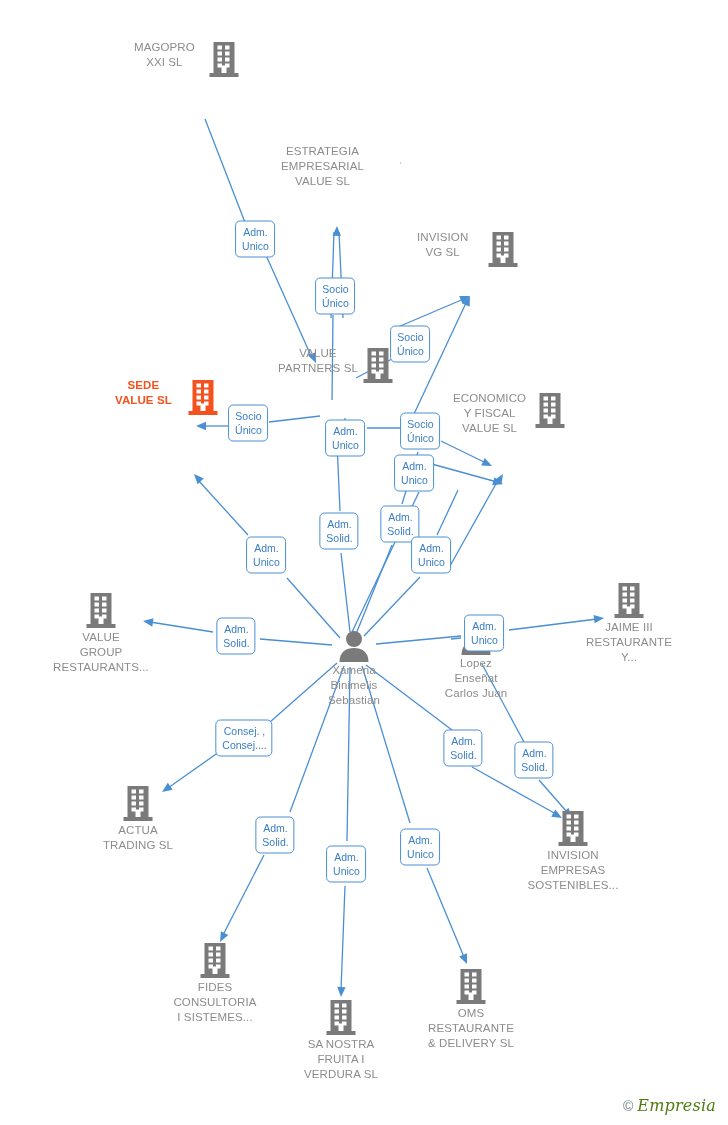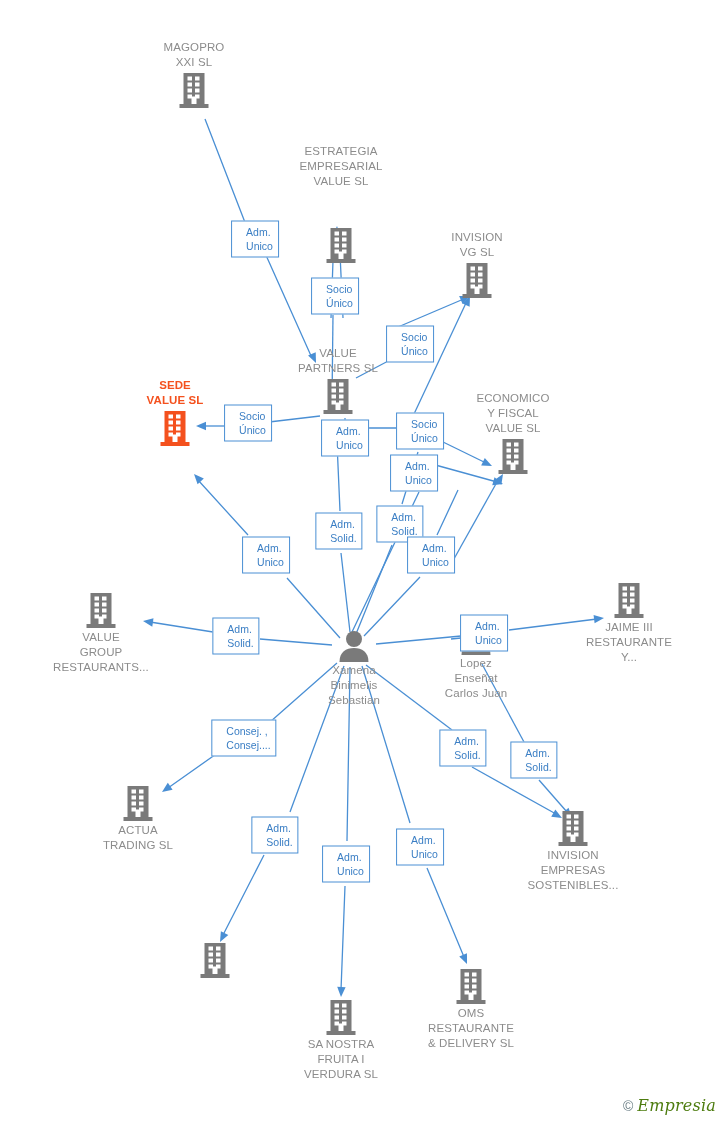--- a/index.html
+++ b/index.html
@@ -46,40 +46,41 @@
     color: #8c8c8c;
     letter-spacing: .1px;
     white-space: pre-line;
   }
   .node.label-above .node-label {
     margin-top: 0;
     margin-bottom: 1px;
   }
   .node.label-above {
     display: flex;
-    flex-direction: column;
+    flex-direction: row;
   }
   .node.highlight .node-label {
     color: #8c8c8c;
     font-weight: bold;
   }
   .node.person .glyph {
     width: 34px;
     height: 34px;
   }
   .edge-label {
     position: absolute;
     transform: translate(-50%, -50%);
     background: #ffffff;
     border: 1.3px solid #4a8fd4;
-    border-radius: 0;
+    border-radius: 5px;
     color: #3a7ec4;
     font-size: 10.5px;
     line-height: 14px;
-    padding: 3px 5px 4px 14px;
+    text-align: center;
+    padding: 3px 5px 4px 6px;
     white-space: pre-line;
     box-sizing: border-box;
   }
   #watermark {
     position: absolute;
     right: 12px;
     bottom: 10px;
     display: flex;
     align-items: center;
     gap: 4px;
@@ -356,20 +357,23 @@
           <rect x="10.5" y="5.5" width="4.5" height="4" fill="#ffffff"></rect>
           <rect x="18" y="5.5" width="4.5" height="4" fill="#ffffff"></rect>
           <rect x="10.5" y="11.5" width="4.5" height="4" fill="#ffffff"></rect>
           <rect x="18" y="11.5" width="4.5" height="4" fill="#ffffff"></rect>
           <rect x="10.5" y="17.5" width="4.5" height="4" fill="#ffffff"></rect>
           <rect x="18" y="17.5" width="4.5" height="4" fill="#ffffff"></rect>
           <rect x="10.5" y="23.5" width="4.5" height="4" fill="#ffffff"></rect>
           <rect x="18" y="23.5" width="4.5" height="4" fill="#ffffff"></rect>
           <rect x="14.5" y="25.5" width="5" height="7.5" fill="#ffffff"></rect>
         </svg>
+        <span class="node-label">FIDES
+CONSULTORIA
+I SISTEMES...</span>
       </div>
       <div class="node " style="left: 471px; top: 967px;">
         <svg viewBox="0 0 34 38" class="glyph">
           <rect x="6.5" y="2" width="21" height="31" fill="#7a7a7a"></rect>
           <rect x="2.5" y="33" width="29" height="4" fill="#7a7a7a"></rect>
           <rect x="10.5" y="5.5" width="4.5" height="4" fill="#ffffff"></rect>
           <rect x="18" y="5.5" width="4.5" height="4" fill="#ffffff"></rect>
           <rect x="10.5" y="11.5" width="4.5" height="4" fill="#ffffff"></rect>
           <rect x="18" y="11.5" width="4.5" height="4" fill="#ffffff"></rect>
           <rect x="10.5" y="17.5" width="4.5" height="4" fill="#ffffff"></rect>

